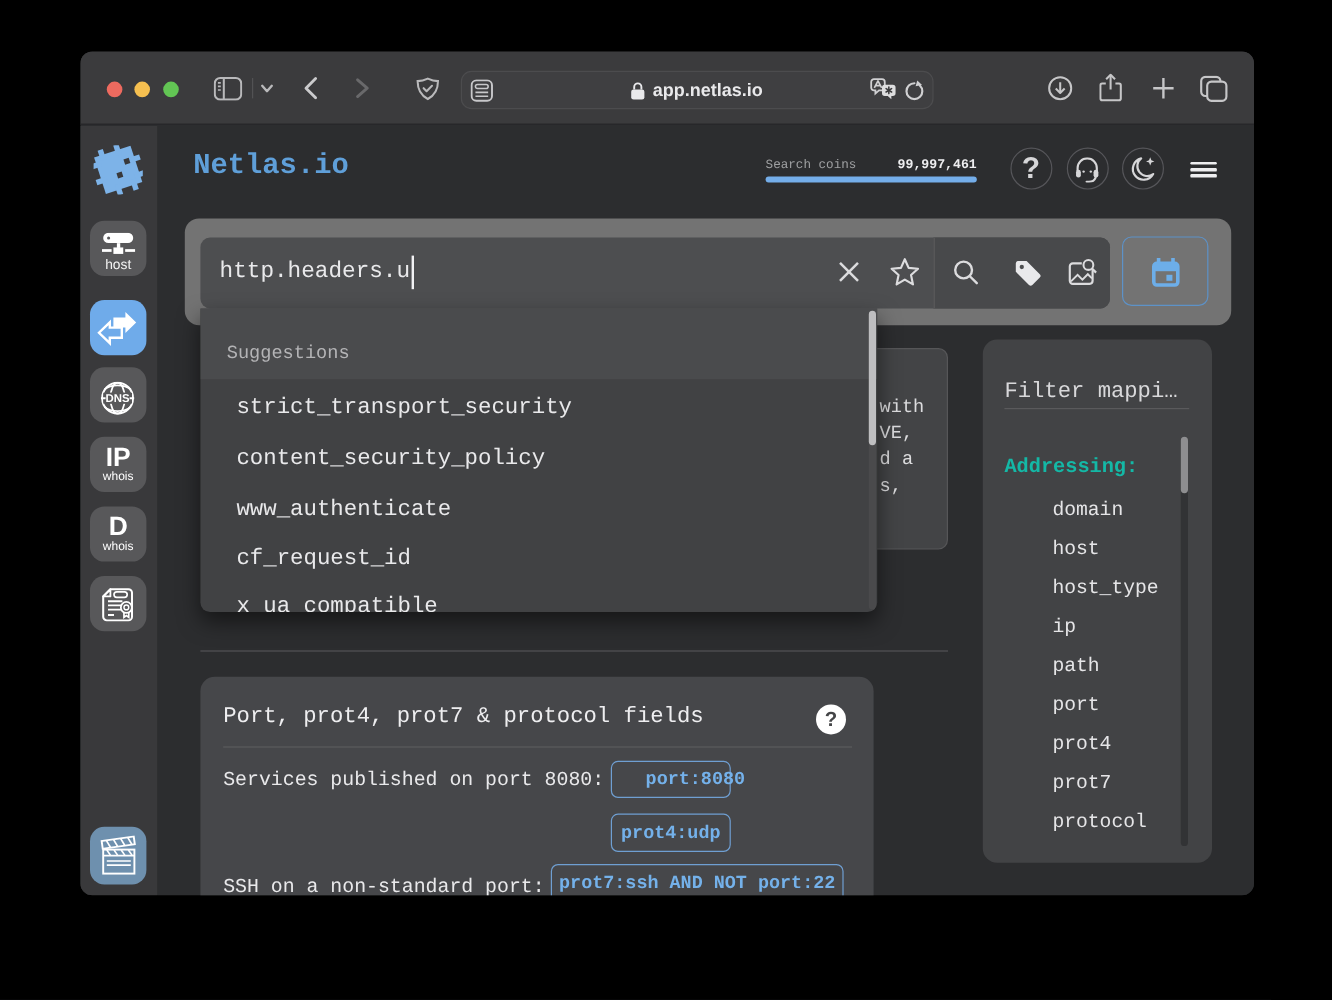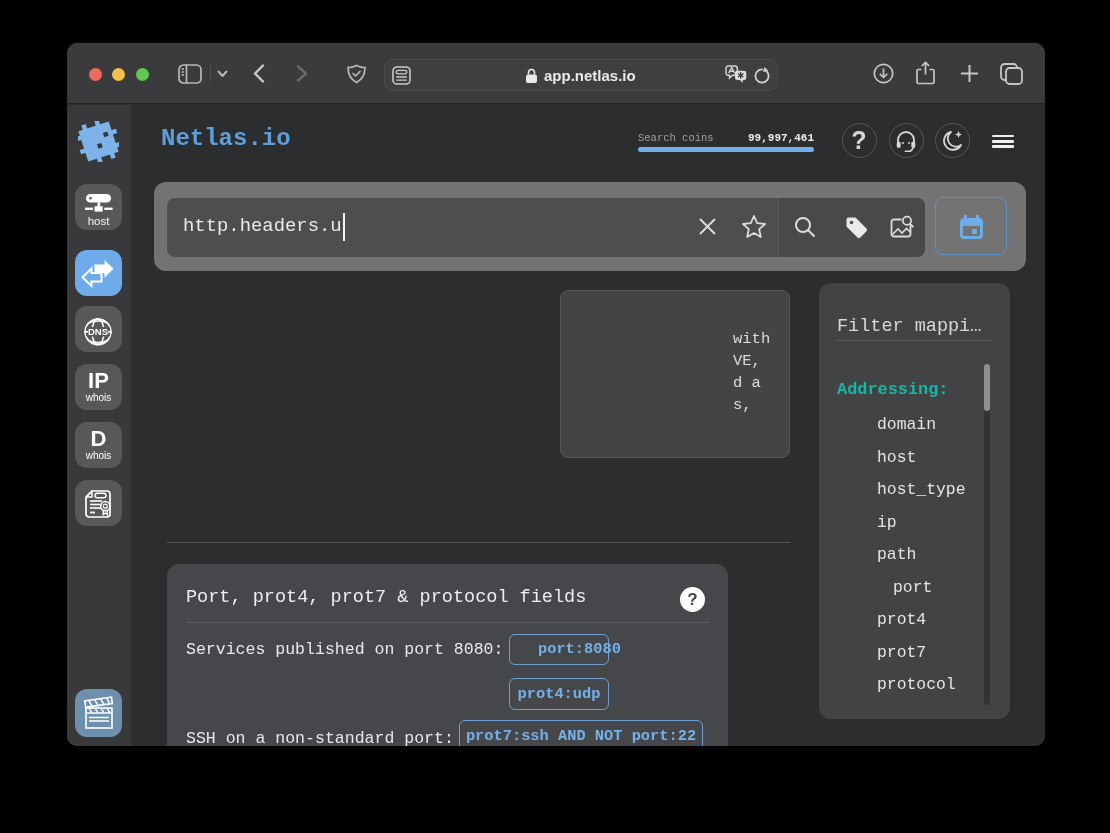--- a/index.html
+++ b/index.html
@@ -282,20 +282,31 @@
         </svg>
       </div>
     </div>
 
     <div id="fragcard">
       <div class="abs" style="left:172px;top:37px;font-size:15.5px;color:#dcdcde;line-height:22px;">with<br>VE,<br>d a<br>s,</div>
     </div>
 
     <div class="abs" style="left:100px;top:437px;width:623px;height:1px;background:#545456;"></div>
 
+    <div id="drop">
+      <div id="drophead"></div>
+      <div class="abs" style="left:22px;top:28px;font-size:15.5px;color:#b4b4b6;">Suggestions</div>
+      <div class="ditem" style="top:72px;">strict_transport_security</div>
+      <div class="ditem" style="top:114.5px;">content_security_policy</div>
+      <div class="ditem" style="top:156.5px;">www_authenticate</div>
+      <div class="ditem" style="top:198px;">cf_request_id</div>
+      <div class="ditem" style="top:238px;">x_ua_compatible</div>
+      <div class="abs" style="left:556.5px;top:2px;width:6.5px;height:249px;border-radius:3px;background:#4a4a4c;"></div>
+      <div class="abs" style="left:556.5px;top:2px;width:6.5px;height:112px;border-radius:3px;background:#bebec0;"></div>
+    </div>
 
     <div id="card">
       <div class="abs" style="left:19px;top:22.5px;font-size:18.55px;font-weight:normal;color:#eeeef0;line-height:21px;">Port, prot4, prot7 &amp; protocol fields</div>
       <div class="abs" style="left:513px;top:22.5px;width:25px;height:25px;border-radius:50%;background:#fff;"></div>
       <div class="abs sans" style="left:513px;top:22.5px;width:25px;height:25px;line-height:25px;text-align:center;color:#444547;font-size:17px;font-weight:bold;">?</div>
       <div class="abs" style="left:19px;top:57.5px;width:524px;height:1px;background:#5c5c5e;"></div>
       <div class="abs" style="left:19px;top:75.5px;font-size:16.55px;color:#e9e9eb;line-height:19px;">Services published on port 8080:</div>
       <div class="chip" style="left:342px;top:70px;width:100px;height:31px;line-height:29px;padding-left:28px;">port:8080</div>
       <div class="chip" style="left:342px;top:114px;width:100px;height:32px;line-height:30px;">prot4:udp</div>
       <div class="abs" style="left:19px;top:164.5px;font-size:16.55px;color:#e9e9eb;line-height:19px;">SSH on a non-standard port:</div>
@@ -304,21 +315,21 @@
 
     <div id="rpanel">
       <div class="abs" style="left:18px;top:33px;font-size:18.5px;color:#d8d8da;">Filter mappi…</div>
       <div class="abs" style="left:18px;top:57px;width:154px;height:1px;background:#5a5a5c;"></div>
       <div class="abs" style="left:18px;top:97px;font-size:16.9px;font-weight:bold;color:#14b8a6;line-height:19px;">Addressing:</div>
       <div class="ritem" style="top:132px;">domain</div>
       <div class="ritem" style="top:164.5px;">host</div>
       <div class="ritem" style="top:197px;">host_type</div>
       <div class="ritem" style="top:229.5px;">ip</div>
       <div class="ritem" style="top:262px;">path</div>
-      <div class="ritem" style="top:294.5px;margin-left:16px;">port</div>
+      <div class="ritem" style="top:294.5px;">port</div>
       <div class="ritem" style="top:327px;">prot4</div>
       <div class="ritem" style="top:359.5px;">prot7</div>
       <div class="ritem" style="top:392px;">protocol</div>
       <div class="abs" style="left:164.5px;top:81px;width:6px;height:341px;border-radius:3px;background:#323335;"></div>
       <div class="abs" style="left:164.5px;top:81px;width:6px;height:47px;border-radius:3px;background:#8e8e90;"></div>
     </div>
   </div>
 </div>
 
 </body></html>

